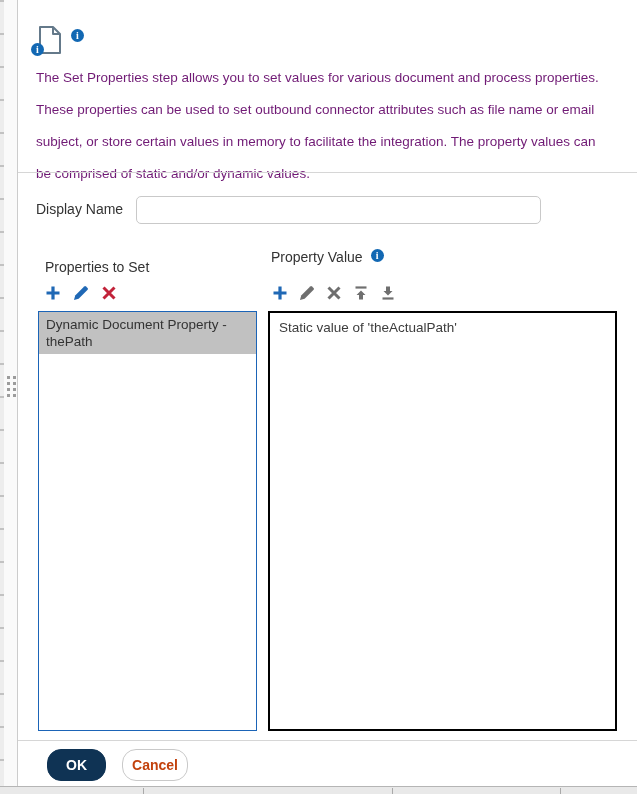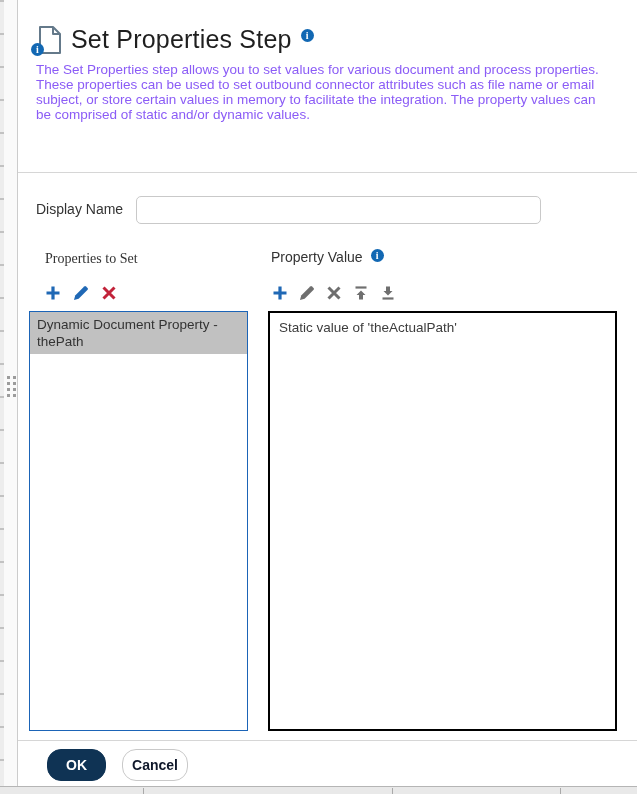--- a/index.html
+++ b/index.html
@@ -32,37 +32,37 @@
     display:inline-flex; align-items:center; justify-content:center; line-height:1;
     flex:0 0 auto;
   }
   .doc-icon .info-badge { position:absolute; left:-5px; bottom:-1px; }
   .page-title { font-size:25px; font-weight:400; color:#1f1f1f; line-height:34px; letter-spacing:.2px; }
   .title-info { margin-top:7px; cursor:pointer; }
 
   
   .desc {
     position:absolute; left:36px; top:62px; width:598px;
-    font-size:13.5px; line-height:15px; color:#8b5cf6; white-space:pre-line;
+    font-size:13.5px; line-height:32px; color:#701a75; white-space:pre-line;
   }
 
   .divider { position:absolute; left:18px; right:0; height:1px; background:#d6d6d6; }
   .d1 { top:172px; }
   .d2 { top:740px; }
 
   
   .display-label { position:absolute; left:36px; top:201px; font-size:14px; color:#333;text-align:center; }
   .display-input {
     position:absolute; left:136px; top:196px; width:405px; height:28px;
     border:1px solid #c9c9c9; border-radius:5px; background:#fff;
     font-family:inherit; font-size:14px; color:#333; padding:0 8px; outline:none;
   }
 
   
-  .props-label { position:absolute; left:45px; top:251px; font-size:14px; color:#333;font-family:Liberation Serif, serif; }
+  .props-label { position:absolute; left:45px; top:259px; font-size:14px; color:#333; }
   .value-head { position:absolute; left:271px; top:249px; display:flex; gap:8px; font-size:14px; color:#333; }
   .value-head .info-badge { cursor:pointer; }
 
   
   .toolbar { position:absolute; top:284px; display:flex; align-items:center; }
   .tb-left { left:44px; gap:10px; }
   .tb-right { left:271px; gap:9px; }
   .toolbar button {
     width:18px; height:18px; border:none; background:none; padding:0;
     display:flex; align-items:center; justify-content:center; cursor:pointer;
@@ -70,33 +70,33 @@
   .toolbar svg { width:16px; height:16px; display:block; }
   .c-blue { color:#1f68b5; }
   .c-red  { color:#c2233a; }
   .c-gray { color:#6f6f6f; }
 
   
   .list {
     position:absolute; top:311px; height:420px; background:#fff; overflow:hidden;
     font-size:13.5px; color:#3c3c3c; cursor:default;
   }
-  .list-left  { left:29px;  width:219px; border:1px solid #1b64b7; }
+  .list-left  { left:38px;  width:219px; border:1px solid #1b64b7; }
   .list-right { left:268px; width:349px; border:2px solid #000000; }
   .item { padding:4px 7px; line-height:17px; }
   .item.selected { background:#c1c1c1; color:#333; }
   .list-right .item { padding:6px 9px; }
 
   
   .btn {
     position:absolute; top:749px; height:32px; border-radius:14px;
     font-family:inherit; font-size:14px; font-weight:bold; cursor:pointer;
   }
   .btn-ok { left:47px; width:59px; background:#0f3354; color:#fff; border:1px solid #0f3354; }
-  .btn-cancel { left:122px; width:66px; background:#fff; color:#0f172a; border:1px solid #c9c9c9; }
+  .btn-cancel { left:122px; width:66px; background:#fff; color:#c2410c; border:1px solid #c9c9c9; }
 
   
   .bottom-strip {
     position:absolute; left:0; top:786px; width:637px; height:8px;
     background:#e9e9e9; border-top:1px solid #b5b5b5;
   }
   .bsep { position:absolute; top:1px; width:1px; height:7px; background:#a9a9a9; }
   .bsep1 { left:143px; } .bsep2 { left:392px; } .bsep3 { left:560px; }
 </style>
 </head>
@@ -119,21 +119,20 @@
 <div>
 
   <div class="title-row">
     <span class="doc-icon">
       <svg viewBox="0 0 26 30" aria-hidden="true">
         <path d="M4 2h13l7 7v19H4z" fill="#ffffff" stroke="#64798a" stroke-width="2" stroke-linejoin="round"></path>
         <path d="M17 2v7h7" fill="none" stroke="#64798a" stroke-width="2" stroke-linejoin="round"></path>
       </svg>
       <span class="info-badge">i</span>
     </span>
-    <h1 class="page-title">Set Properties Step</h1>
     <span class="info-badge title-info">i</span>
   </div>
 
   <p class="desc">The Set Properties step allows you to set values for various document and process properties.
 These properties can be used to set outbound connector attributes such as file name or email
 subject, or store certain values in memory to facilitate the integration. The property values can
 be comprised of static and/or dynamic values.</p>
 
   <div class="divider d1"></div>
 

